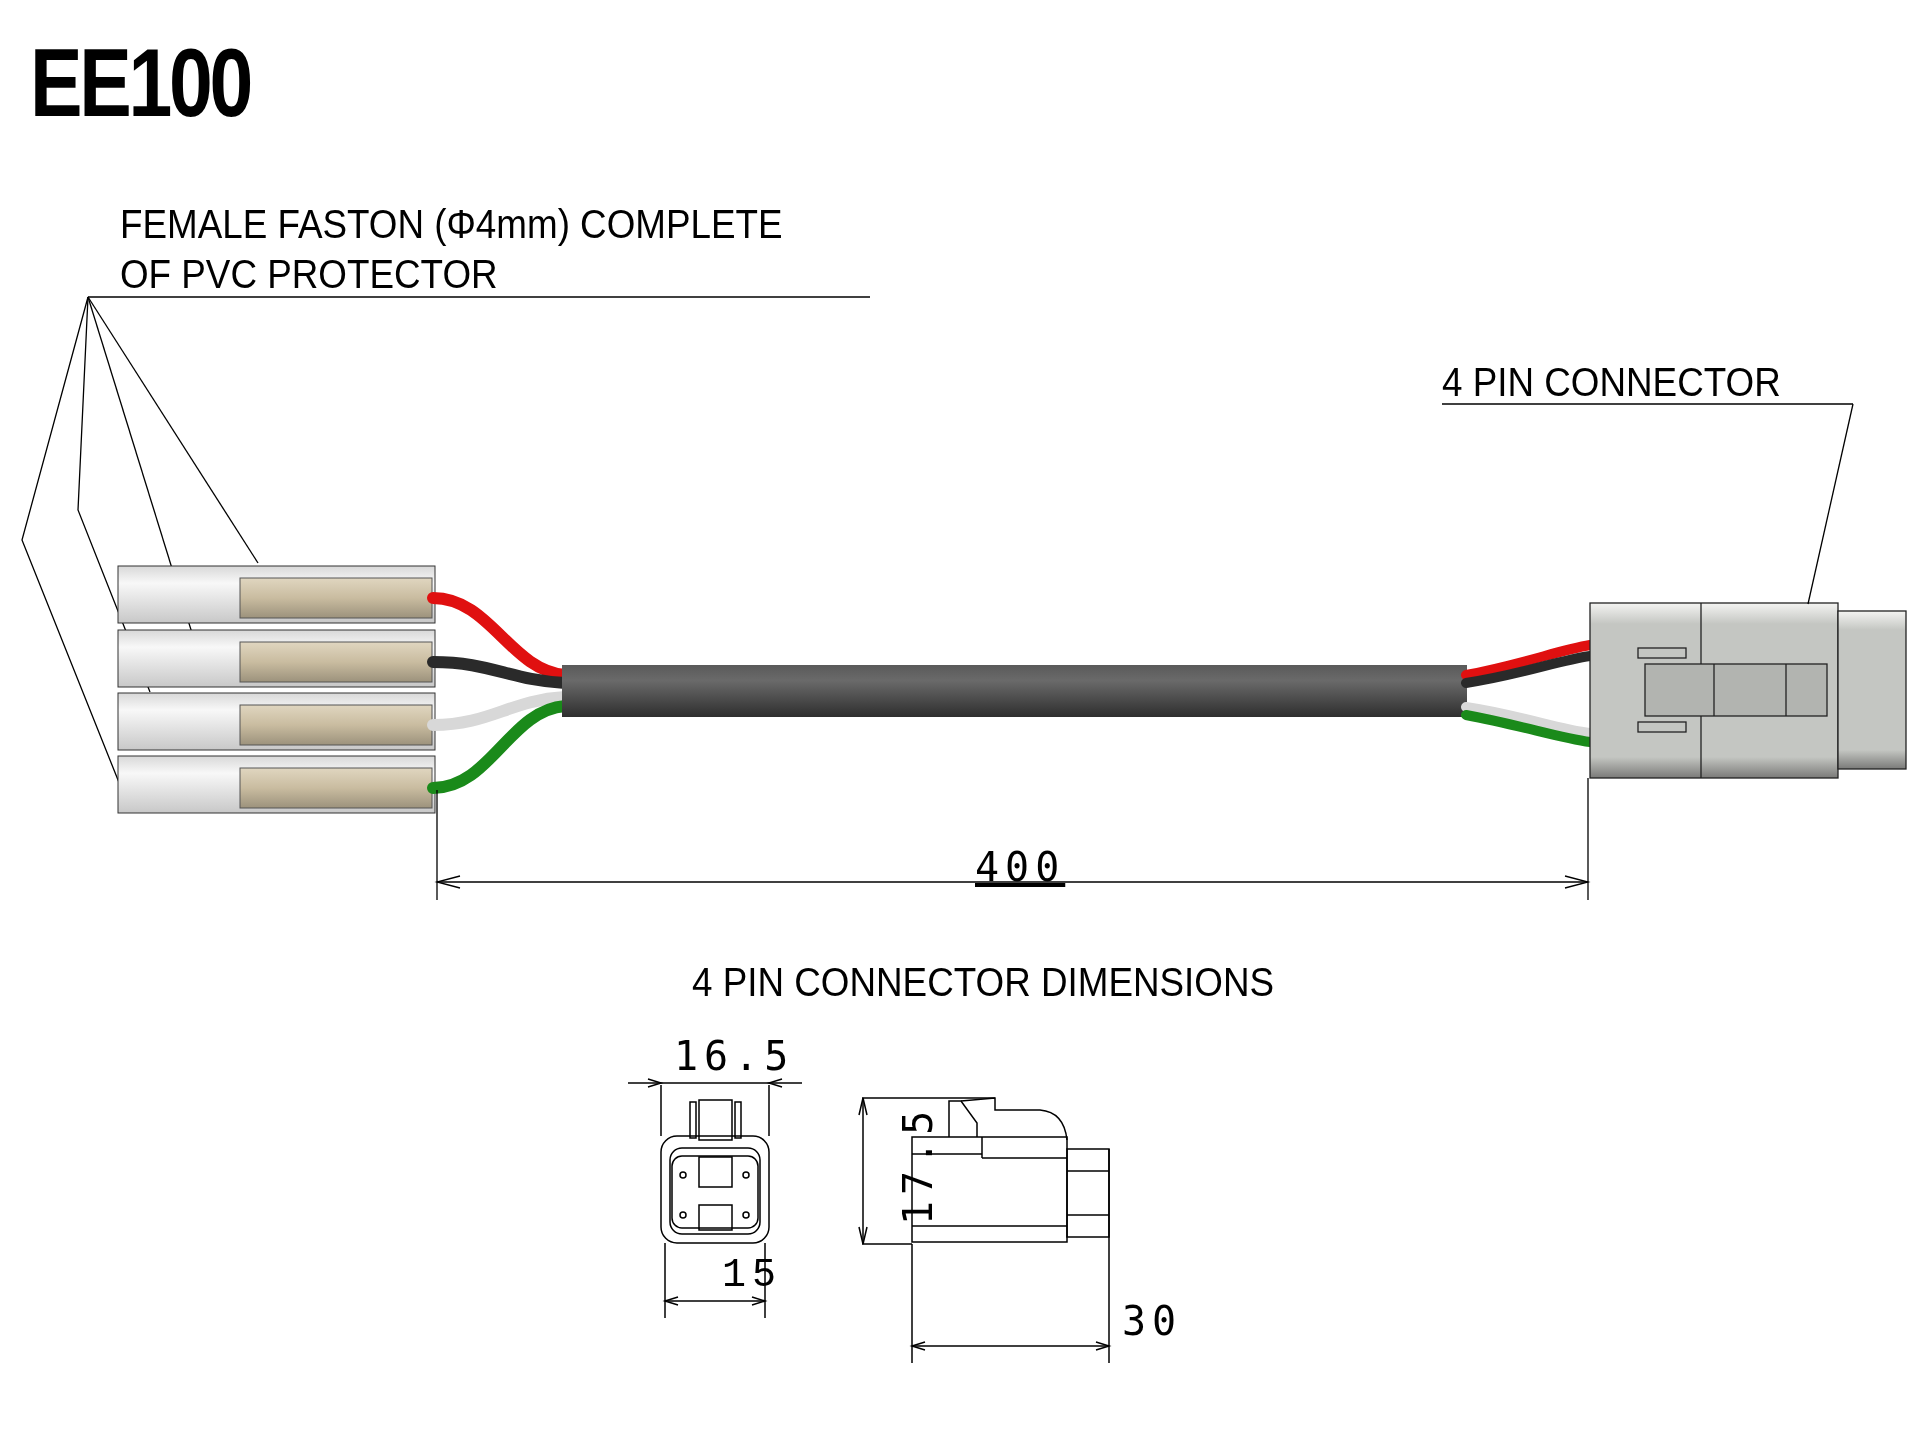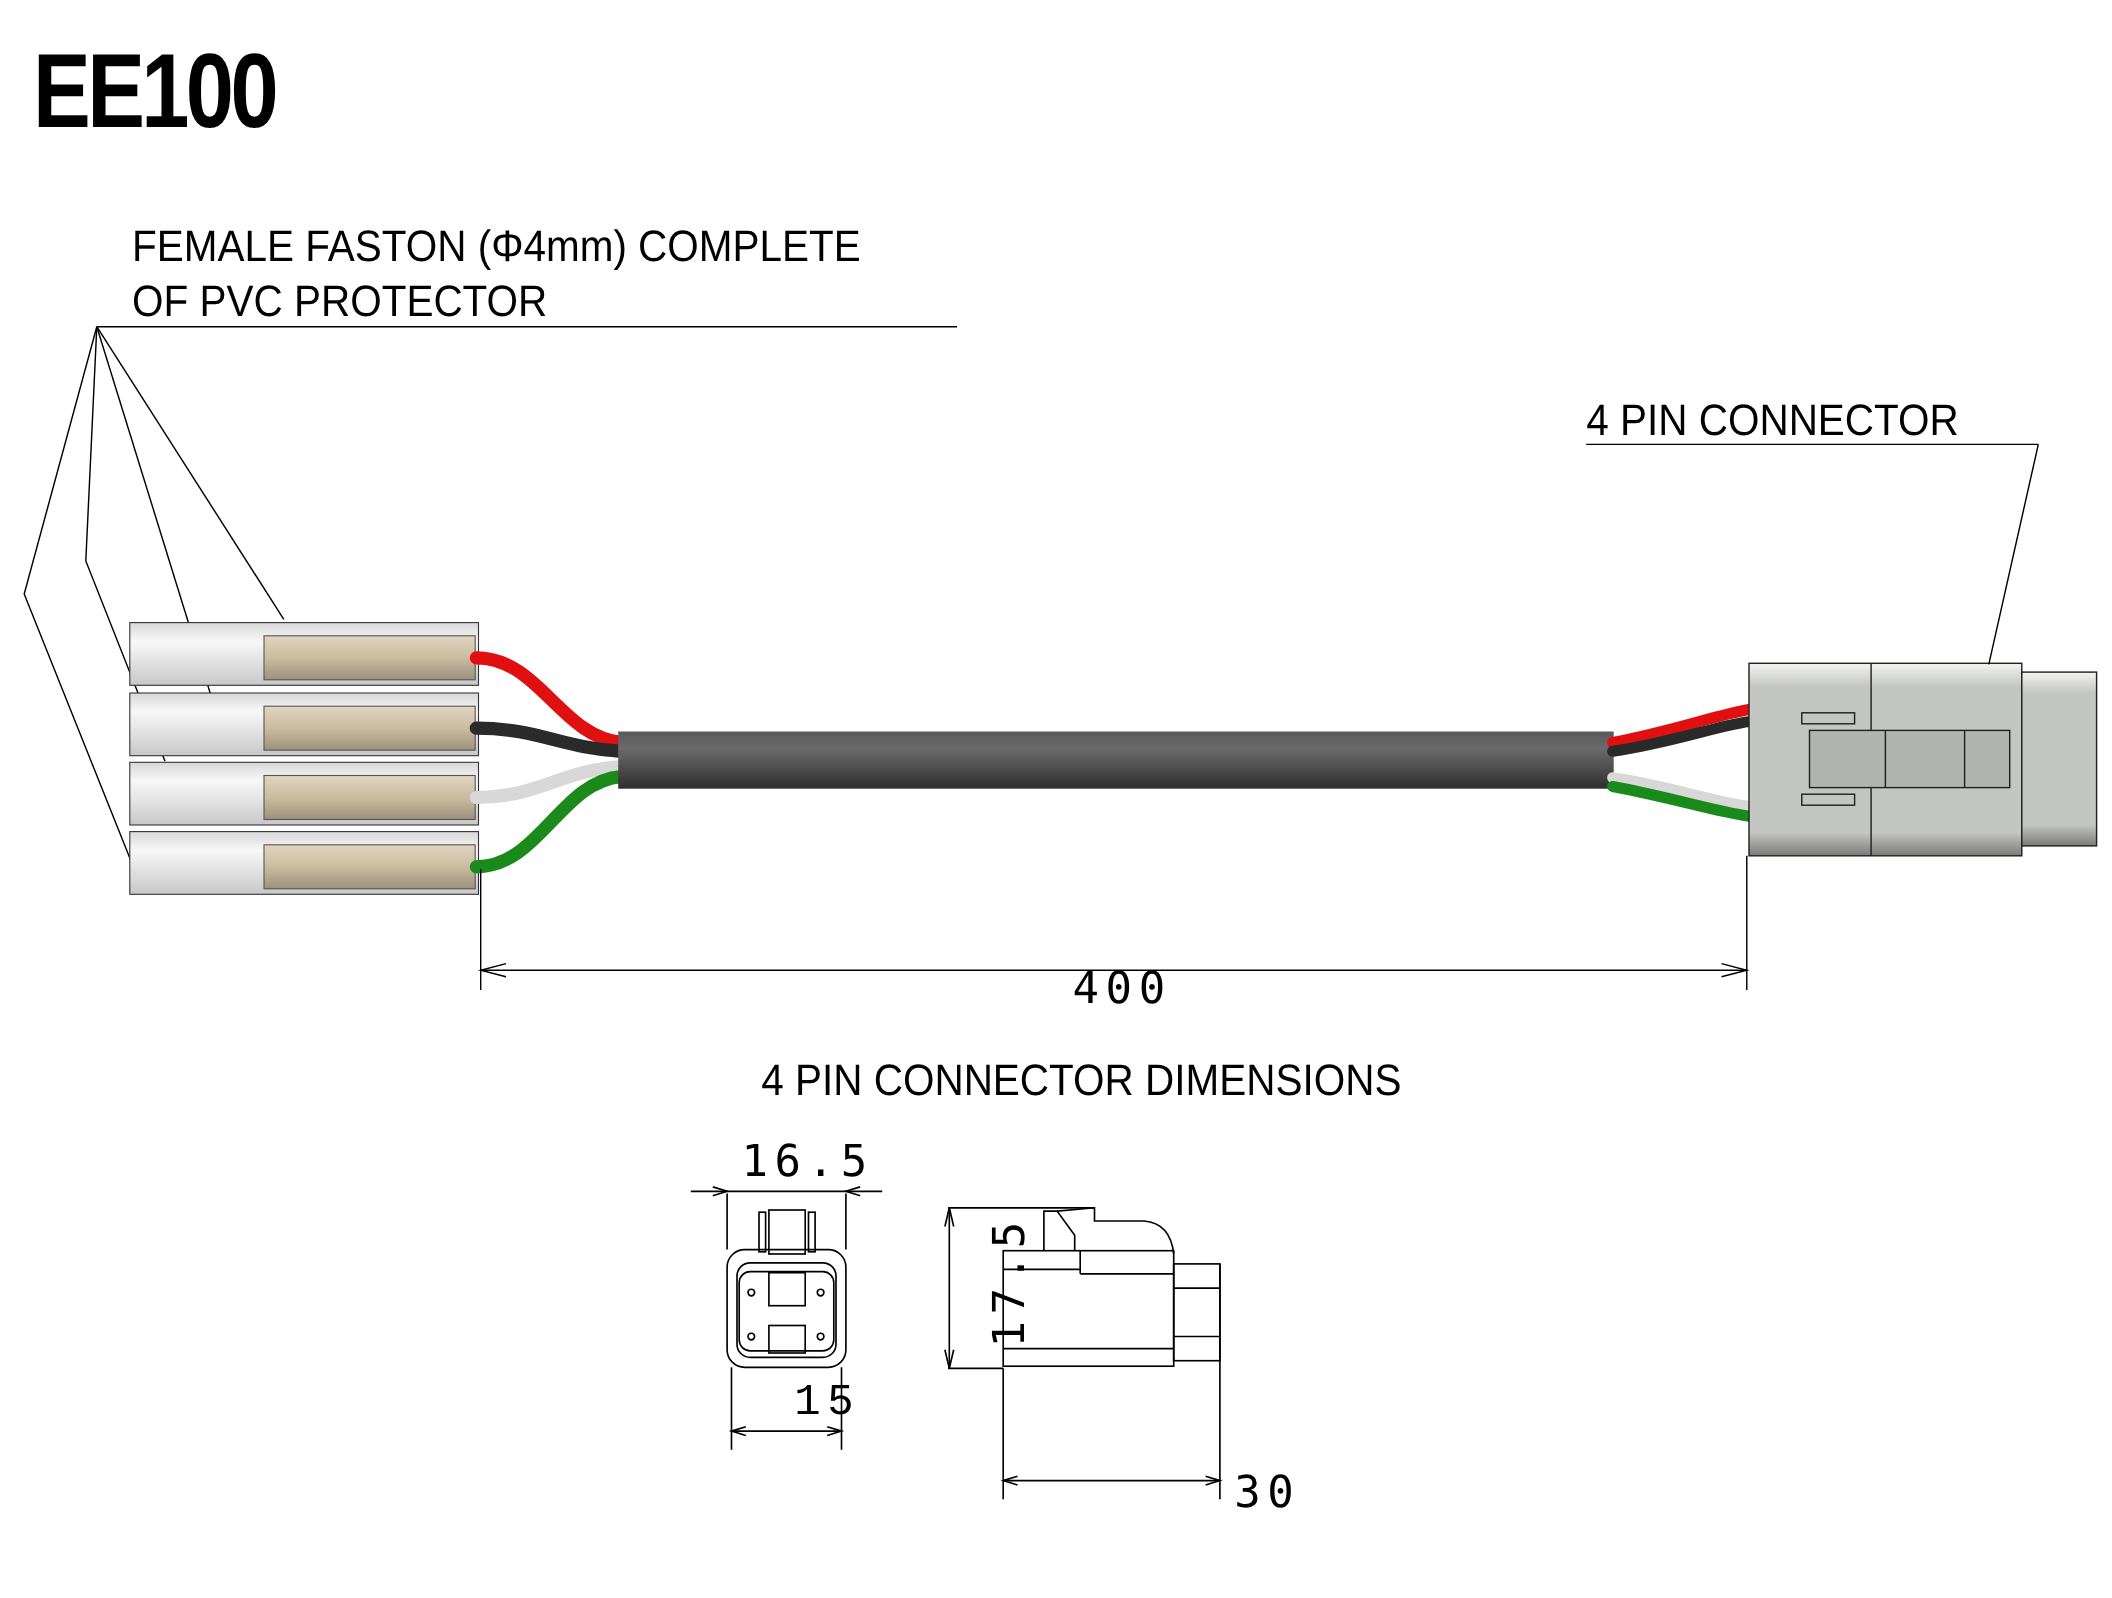--- a/index.html
+++ b/index.html
@@ -12,27 +12,27 @@
 </head>
 <body>
 
 <div class="title">EE100</div>
 
 <div class="label" style="left:120px; top:200px;">FEMALE FASTON (Φ4mm) COMPLETE</div>
 <div class="label" style="left:120px; top:250px;">OF PVC PROTECTOR</div>
 
 <div class="label" style="left:1442px; top:358px;">4 PIN CONNECTOR</div>
 
-<div class="dim" style="left:975px; top:876px;">400</div>
+<div class="dim" style="left:975px; top:844px;text-decoration:underline;">400</div>
 
 <div class="label" style="left:692px; top:958px;">4 PIN CONNECTOR  DIMENSIONS</div>
 
 <div class="dim" style="left:674px; top:1033px;">16.5</div>
 <div class="dim" style="left:722px; top:1253px;font-family:Liberation Mono, monospace;">15</div>
-<div class="dim" style="left:1122px; top:1298px;margin-top:36px;">30</div>
+<div class="dim" style="left:1122px; top:1298px;">30</div>
 <div class="dim" style="left:895px; top:1225px; transform: rotate(-90deg); transform-origin: left top;">17.5</div>
 
 <svg width="1920" height="1453" viewBox="0 0 1920 1453">
   <defs>
     <linearGradient id="gSheath" x1="0" y1="0" x2="0" y2="1">
       <stop offset="0" stop-color="#5a5a5a"></stop>
         <stop offset="0.3" stop-color="#6a6a6a"></stop>
         <stop offset="1" stop-color="#2e2e2e"></stop>
     </linearGradient>
     <linearGradient id="gProt" x1="0" y1="0" x2="0" y2="1">

